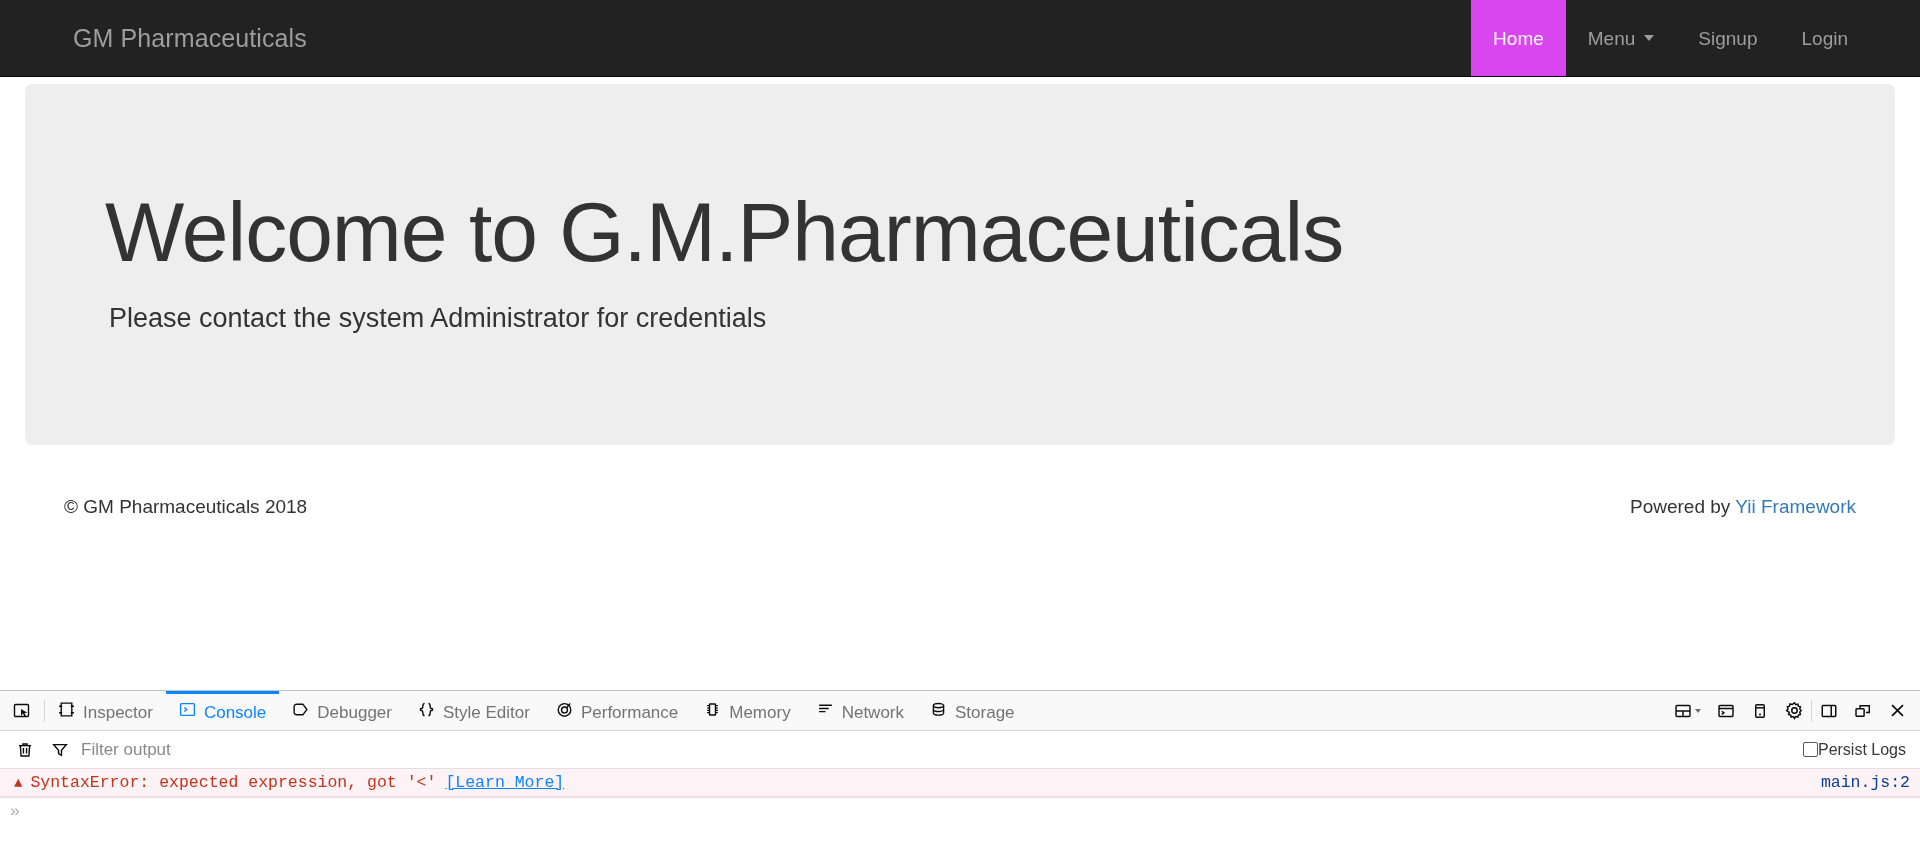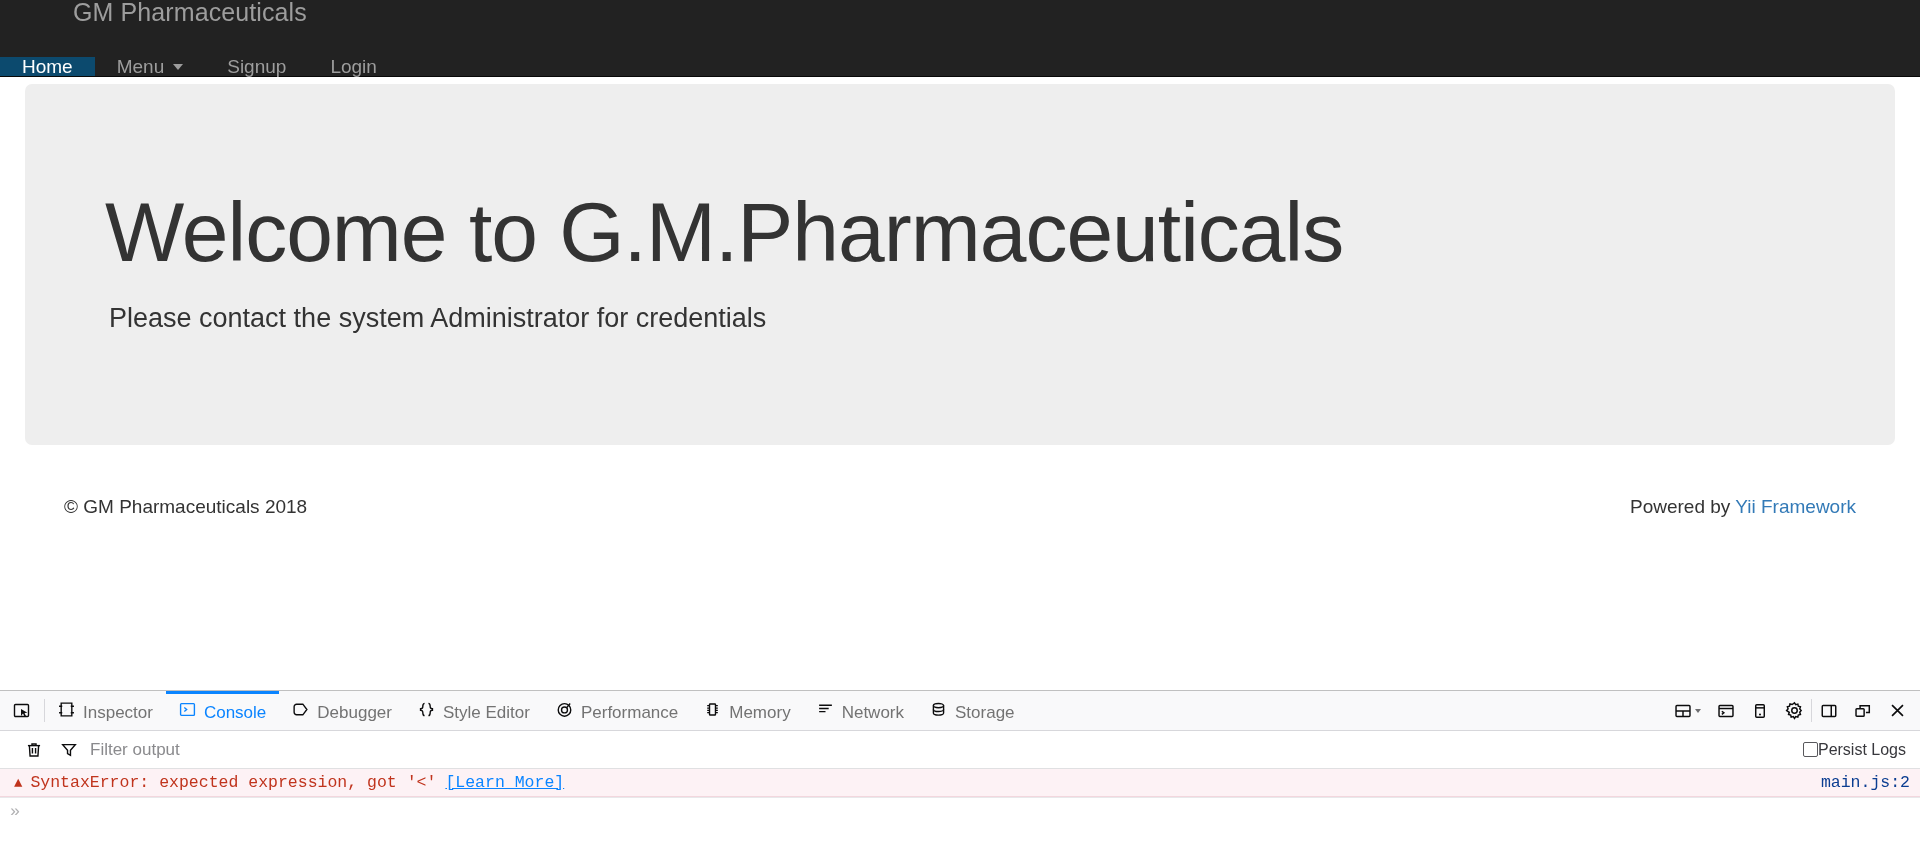--- a/index.html
+++ b/index.html
@@ -24,21 +24,20 @@
   
   .navbar {
     position: absolute;
     top: 0; left: 0;
     width: 1920px;
     height: 77px;
     background: #222222;
     border-bottom: 1px solid #080808;
     display: flex;
     align-items: stretch;
-    flex-direction: column;
   }
   .navbar-brand {
     display: flex;
     align-items: center;
     padding: 0 19px 0 23px;
     margin-left: 50px;
     color: #9d9d9d;
     font-size: 25px;
     line-height: 1;
     letter-spacing: 0.1px;
@@ -57,21 +56,21 @@
     justify-content: center;
     padding: 0 22px;
     color: #9d9d9d;
     font-size: 19px;
     line-height: 1;
     white-space: nowrap;
     cursor: pointer;
     text-decoration: none;
   }
   .nav-item.active {
-    background: #0c4a6e;
+    background: #d946ef;
     color: #ffffff;
   }
   .caret {
     display: inline-block;
     width: 0; height: 0;
     margin-left: 9px;
     vertical-align: middle;
     border-top: 6px solid #9d9d9d;
     border-right: 5px solid transparent;
     border-left: 5px solid transparent;
@@ -218,21 +217,21 @@
     border-left: 3.5px solid transparent;
   }
 
   
   .dt-filterbar {
     height: 38px;
     display: flex;
     align-items: center;
     background: #ffffff;
     border-bottom: 1px solid #e0e0e2;
-    padding: 0 10px 0 17px;
+    padding: 0 10px 0 8px;
   }
   .dt-filter-input {
     flex: 1 1 auto;
     border: none;
     outline: none;
     background: transparent;
     font-size: 17px;
     color: #0c0c0d;
     padding: 0 4px;
     font-family: "Liberation Sans", sans-serif;

